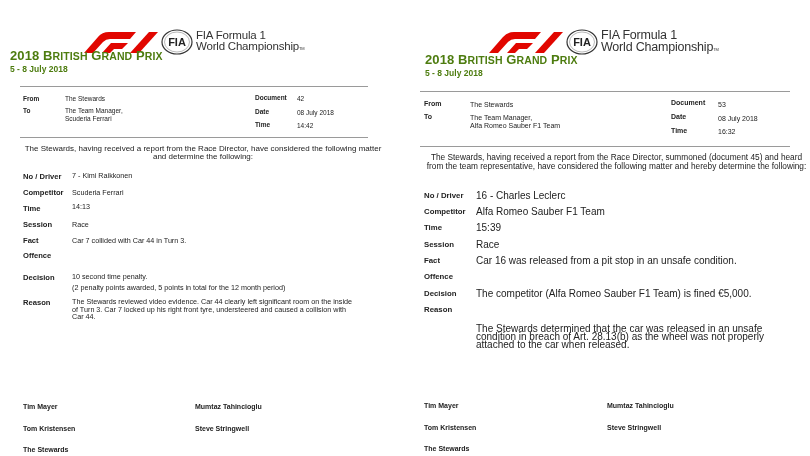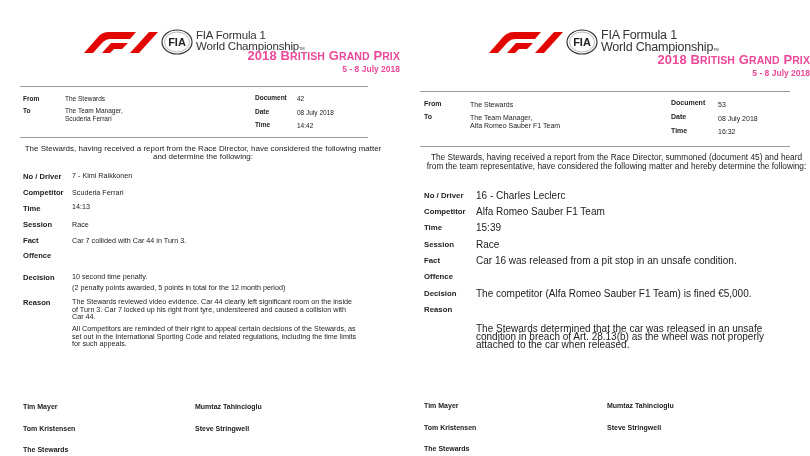--- a/index.html
+++ b/index.html
@@ -11,21 +11,21 @@
   .doc.right { left: 405px; width: 405px; }
 
   .logo { position: absolute; top: 10px; height: 26px; display: flex; align-items: center; margin-top: 19px; }
   .doc.left .logo { left: 76px; }
   .doc.right .logo { left: 76px; }
   .f1-mark { width: 82px; height: 22px; }
   .fia-badge { width: 32px; height: 26px; margin-left: 3px; }
   .logo-text { margin-left: 3px; font-size: 11.5px; line-height: 11px; color: #333; letter-spacing: -0.2px; }
   .logo-text .tm { font-size: 4px; vertical-align: baseline; }
 
-  .gp-title { position: absolute; left: 0; right: 0; text-align: right; font-weight: bold; color: #ec4899; }
+  .gp-title { position: absolute; left: 0; right: 0; text-align: left; font-weight: bold; color: #4d7c0f; }
   .gp-name { font-size: 13px; letter-spacing: 0.1px; }
   .gp-name .sc { font-size: 10.5px; }
   .gp-dates { font-size: 8.5px; margin-top: 1px; }
   .doc.left .gp-title { top: 48px; left: 10px; }
   .doc.right .gp-title { top: 52px; left: 20px; }
 
   .rule { position: absolute; height: 1px; background: #9a9a9a; }
 
   .hdr-label { position: absolute; font-size: 6.5px; font-weight: bold; color: #222; }
   .hdr-value { position: absolute; font-size: 6.5px; color: #222; line-height: 7.5px; }
@@ -102,21 +102,20 @@
   <div class="row-label" style="top:220px;left:23px;">Session</div>
   <div class="row-value" style="top:221px;left:72px;">Race</div>
   <div class="row-label" style="top:236px;left:23px;">Fact</div>
   <div class="row-value" style="top:237px;left:72px;">Car 7 collided with Car 44 in Turn 3.</div>
   <div class="row-label" style="top:251px;left:23px;">Offence</div>
   <div class="row-label" style="top:273px;left:23px;">Decision</div>
   <div class="row-value" style="top:273px;left:72px;">10 second time penalty.</div>
   <div class="row-value" style="top:284px;left:72px;">(2 penalty points awarded, 5 points in total for the 12 month period)</div>
   <div class="row-label" style="top:298px;left:23px;">Reason</div>
   <div class="row-value" style="top:298px;left:72px;width:285px;">The Stewards reviewed video evidence. Car 44 clearly left significant room on the inside of Turn 3.  Car 7 locked up his right front tyre, understeered and caused a collision with Car 44.</div>
-  <div class="row-value" style="top:325px;left:72px;width:292px;">All Competitors are reminded of their right to appeal certain decisions of the Stewards, as set out in the International Sporting Code and related regulations, including the time limits for such appeals.</div>
 
   <div class="sig" style="top:403px;left:23px;">Tim Mayer</div>
   <div class="sig" style="top:403px;left:195px;">Mumtaz Tahincioglu</div>
   <div class="sig" style="top:425px;left:23px;">Tom Kristensen</div>
   <div class="sig" style="top:425px;left:195px;">Steve Stringwell</div>
   <div class="sig" style="top:446px;left:23px;">The Stewards</div>
 </div>
 
 <div class="doc right">
   <div class="logo">

